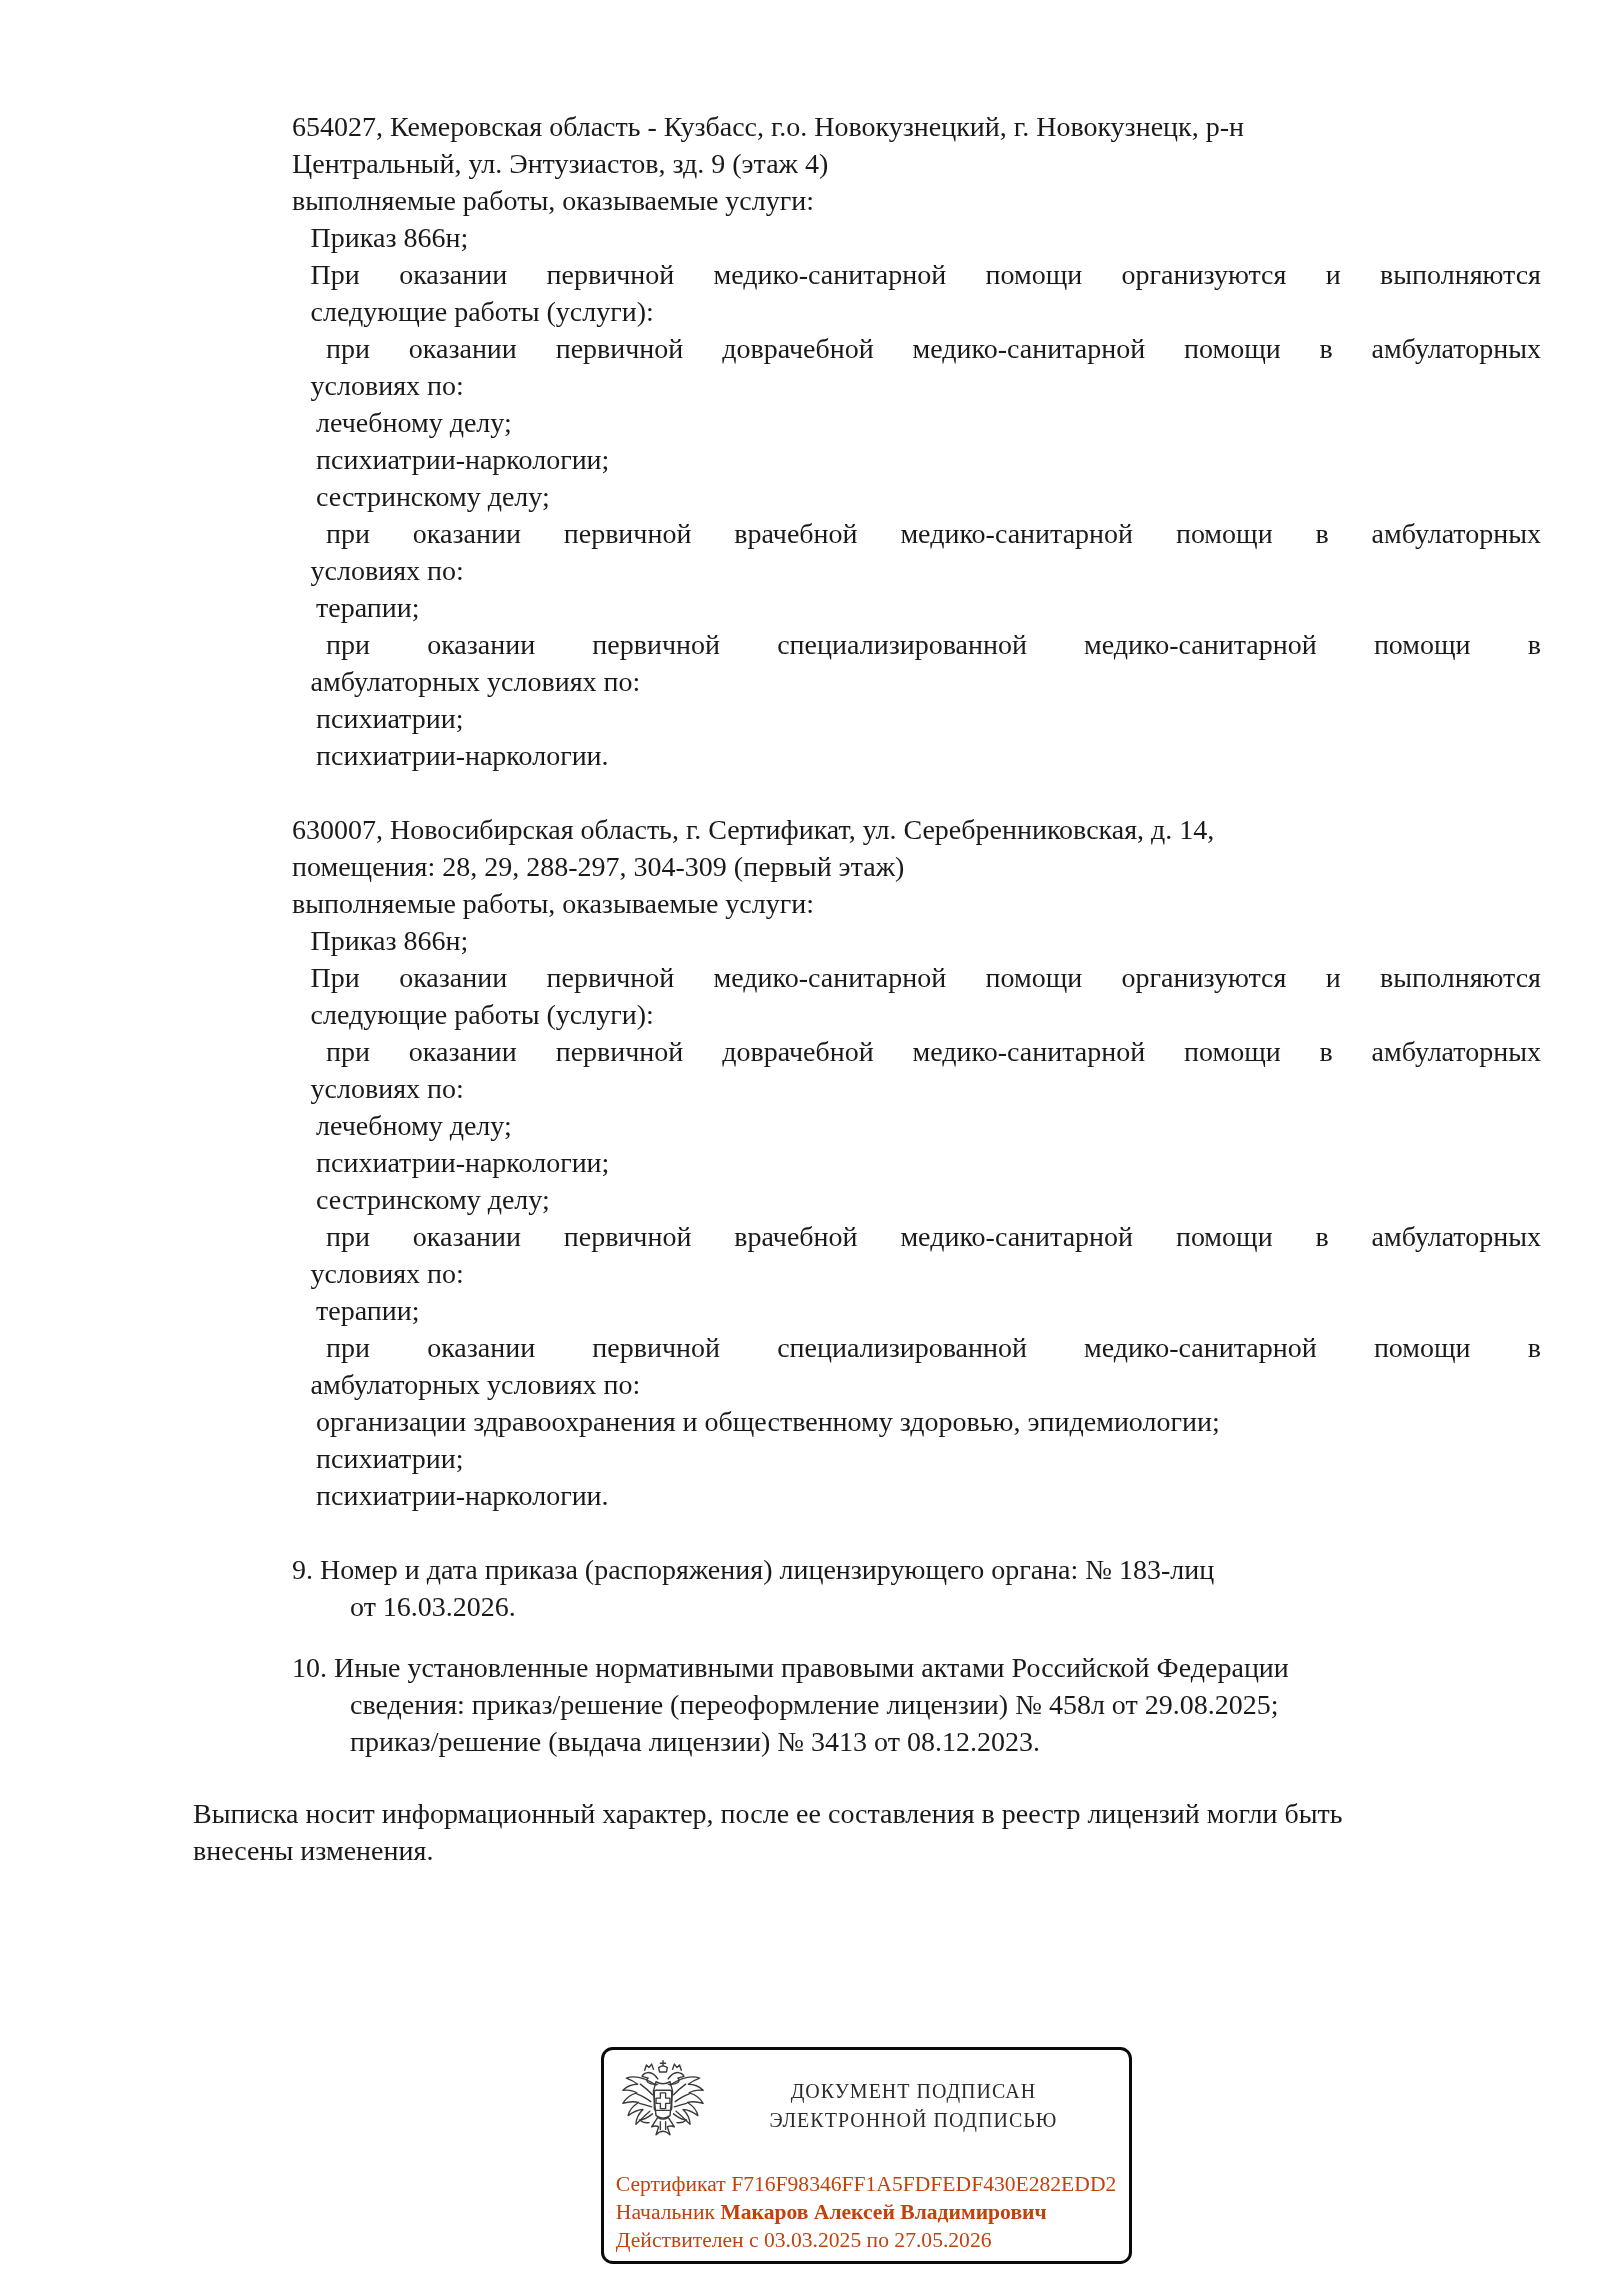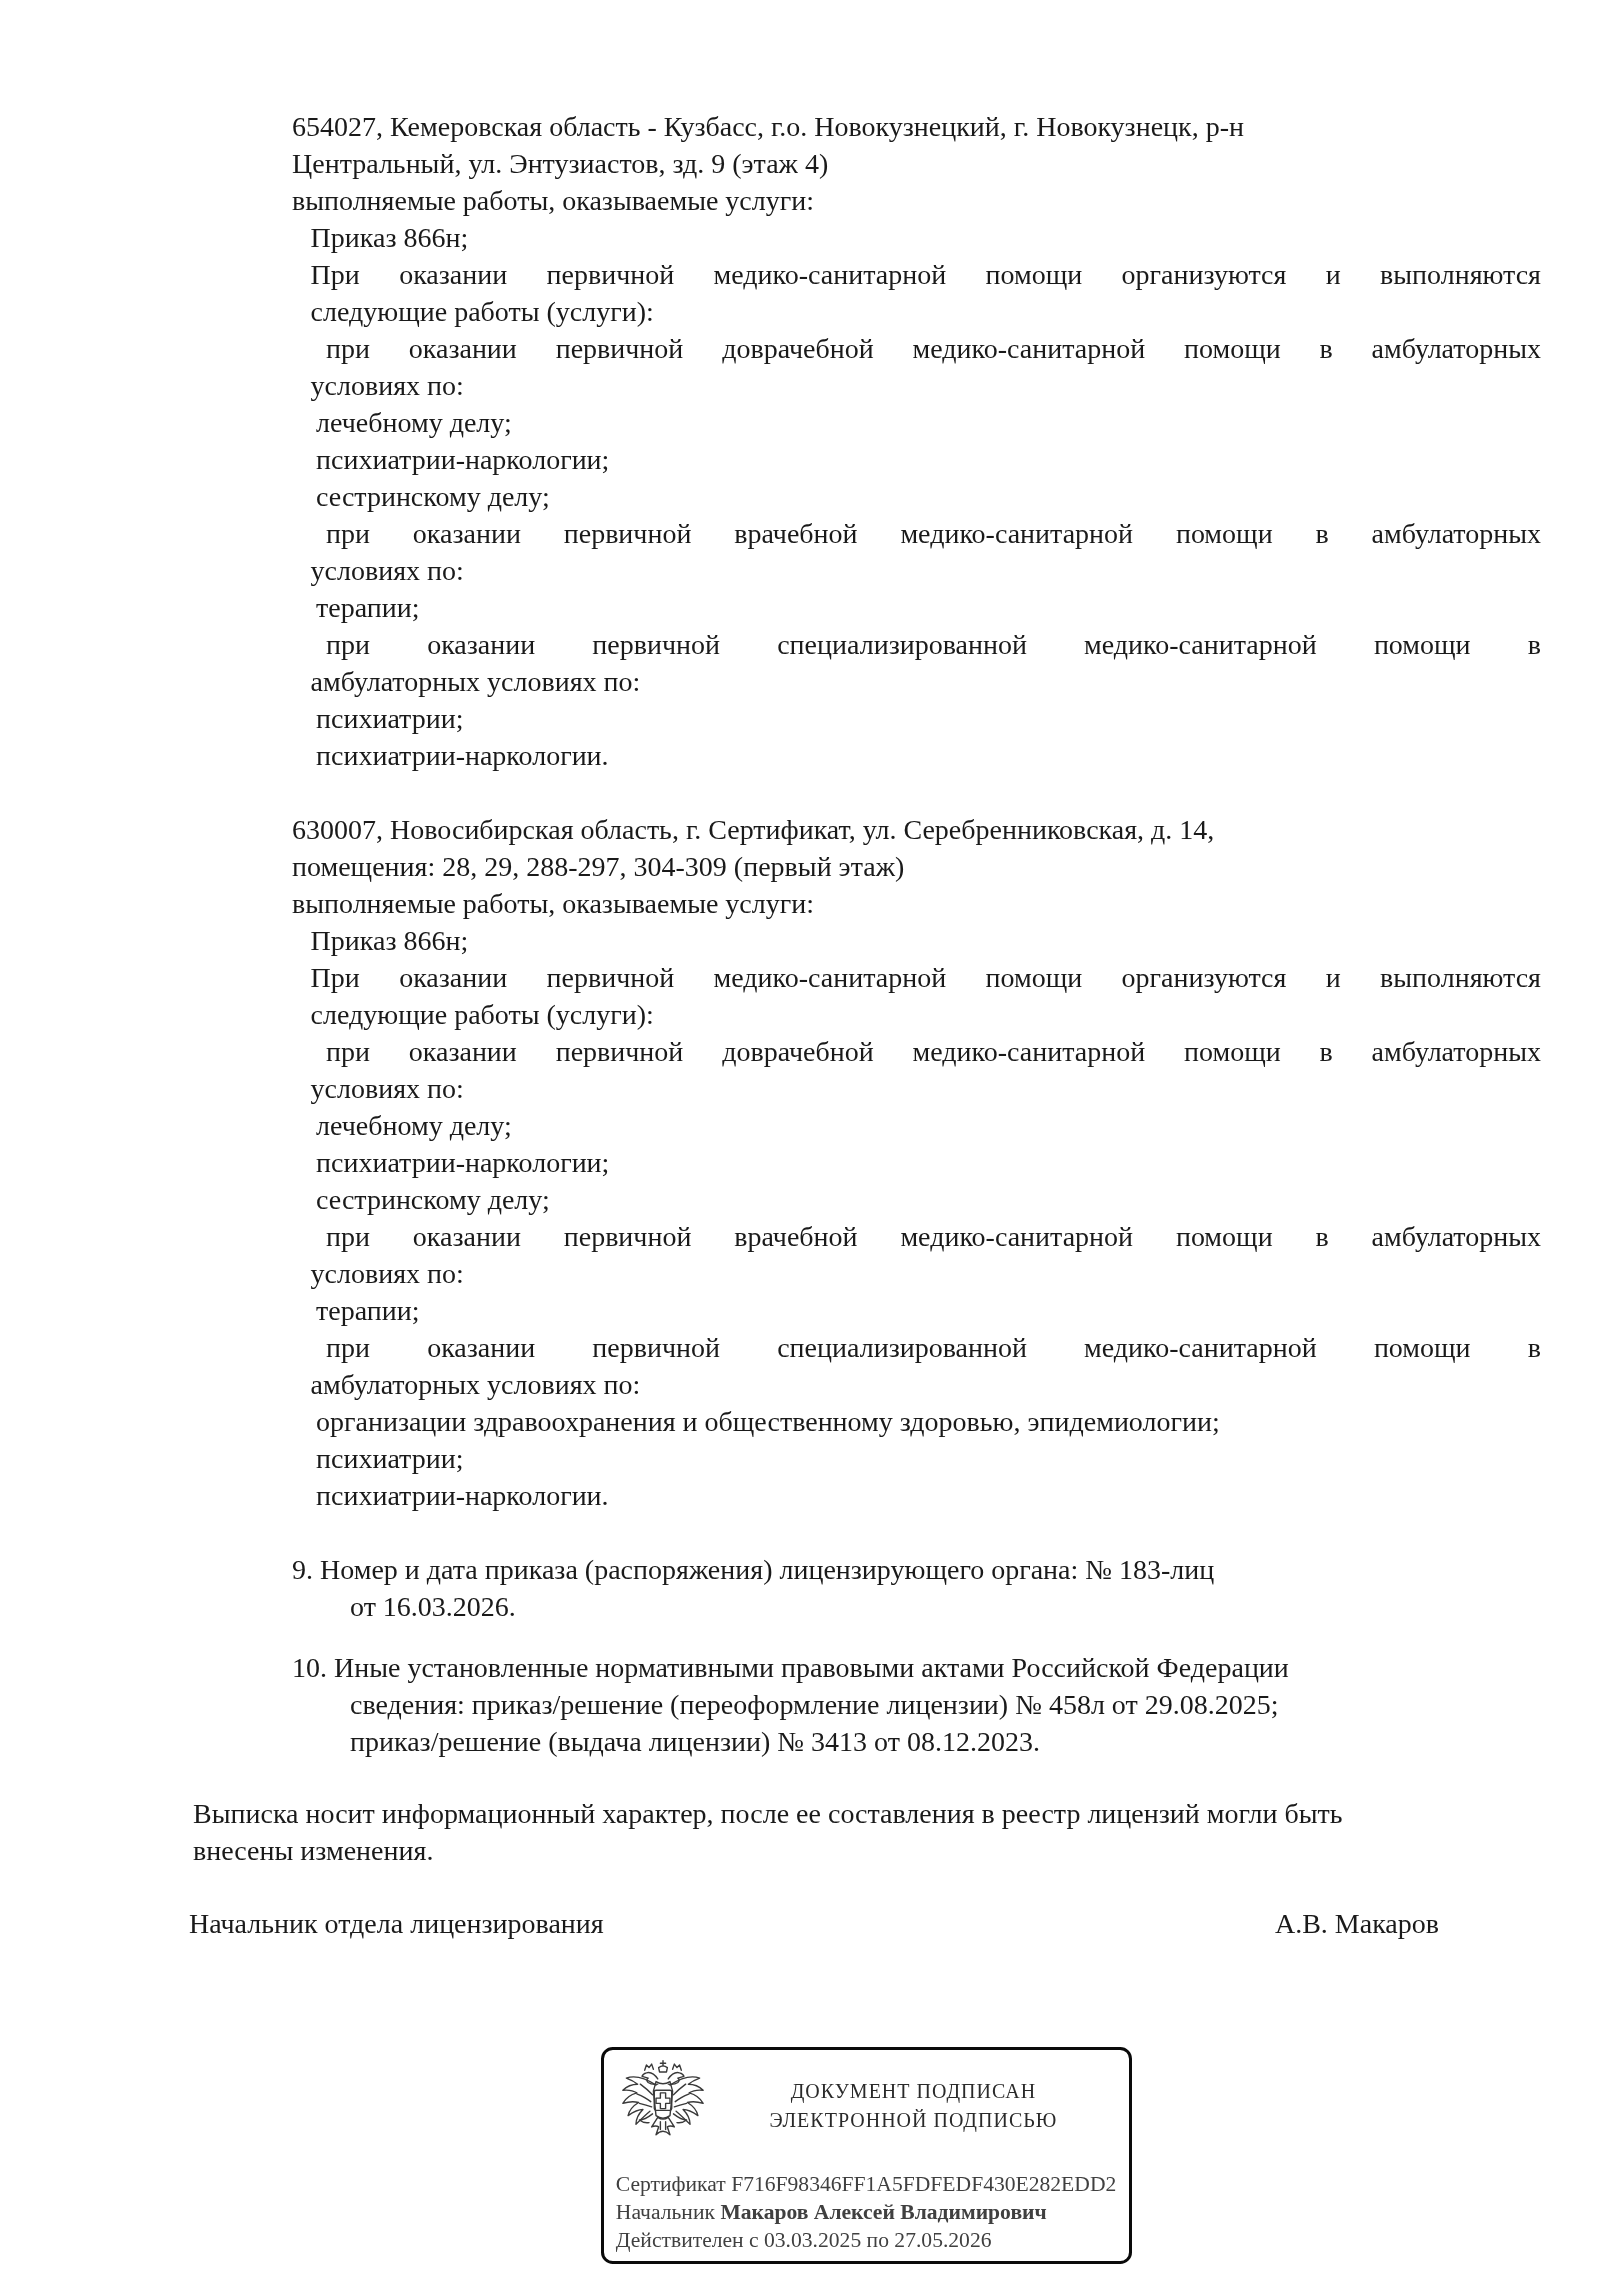--- a/index.html
+++ b/index.html
@@ -53,21 +53,21 @@
     line-height: 29px;
     letter-spacing: 1px;
     margin-top: 19.6px;
     color: #2a2a2a;
   }
   .stamp-info {
     margin-top: 11.8px;
     font-size: 21.6px;
     line-height: 28px;
     padding-left: 2px;
-    color: #404040;
+    color: #c2410c;
   }
   .stamp-info b { font-weight: bold; }
 </style>
 </head>
 <body>
 
 <div>
 
   <div class="doc-lines">
       <div class="line i0">654027, Кемеровская область - Кузбасс, г.о. Новокузнецкий, г. Новокузнецк, р-н</div>
@@ -115,24 +115,20 @@
       <div class="line i0">10. Иные установленные нормативными правовыми актами Российской Федерации</div>
       <div class="line i4">сведения: приказ/решение (переоформление лицензии) № 458л от 29.08.2025;</div>
       <div class="line i4">приказ/решение (выдача лицензии) № 3413 от 08.12.2023.</div>
     </div>
 
   <div class="note">
     <div class="line">Выписка носит информационный характер, после ее составления в реестр лицензий могли быть</div>
     <div class="line">внесены изменения.</div>
   </div>
 
-  <div class="sig-row">
-    <span>Начальник отдела лицензирования</span>
-    <span>А.В. Макаров</span>
-  </div>
 
   <div class="stamp">
     <div class="stamp-top">
       <span class="eagle">
         <svg viewBox="0 0 100 110" xmlns="http://www.w3.org/2000/svg">
           <g fill="none" stroke="#3a3a3a" stroke-width="1.6" stroke-linejoin="round" stroke-linecap="round">
 
             <path d="M50 3 v6 M47 6 h6"></path>
             <path d="M45 11 q5 -4 10 0 l-1 5 h-8 z"></path>
 

